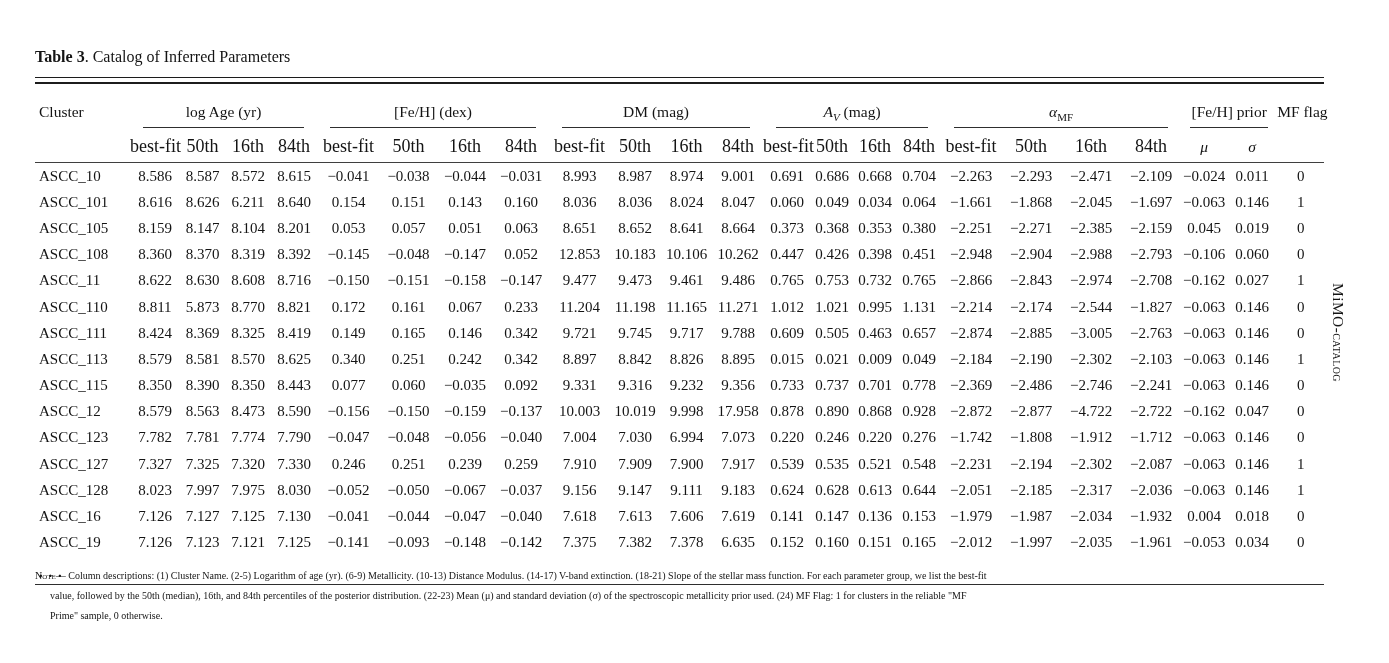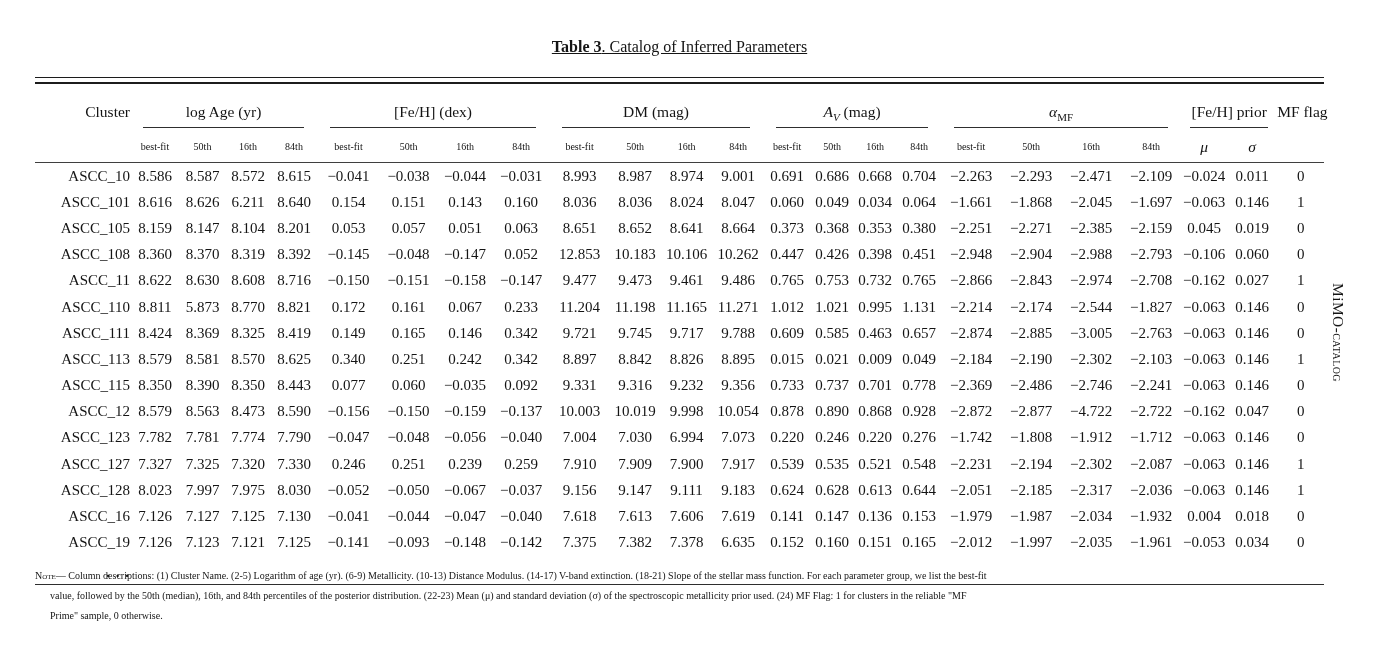--- a/index.html
+++ b/index.html
@@ -1,39 +1,39 @@
 <!DOCTYPE html>
 <html><head>
 <meta charset="utf-8">
 <style>
   html,body{margin:0;padding:0;}
   body{
     width:1389px;height:663px;background:#ffffff;position:relative;
     font-family:"Liberation Serif","DejaVu Serif",serif;color:#141414;
     overflow:hidden;
   }
-  .title{position:absolute;top:38px;left:35px;width:1289px;text-align:center;font-size:16px;text-decoration:underline;}
+  .title{position:absolute;top:48px;left:35px;width:1289px;font-size:16px;}
   .title b{font-weight:bold;}
   .tablewrap{position:absolute;top:77px;left:35px;width:1289px;border-top:1.4px solid #1c1c1c;}
   table{
     border-collapse:collapse;table-layout:fixed;width:1289px;margin-top:4px;
     border-top:2.3px solid #1c1c1c;border-bottom:1.4px solid #2e2e2e;
   }
   th,td{
     font-weight:normal;text-align:center;font-size:15px;padding:0;
     white-space:nowrap;overflow:visible;
   }
-  .cl{text-align:right;padding-left:4px;}
+  .cl{text-align:left;padding-left:4px;}
   tr.ghead th{height:37px;vertical-align:bottom;padding-bottom:10px;position:relative;font-size:15.5px;}
   tr.ghead th.cmid::after{
     content:"";position:absolute;left:13px;right:13px;bottom:3px;height:0;
     border-bottom:1.3px solid #2e2e2e;
   }
   tr.ghead th.cmid2::after{left:9px;right:9px;}
-  tr.sub td{height:31px;vertical-align:middle;border-bottom:1.9px solid #3f3f3f;font-size:10px;}
+  tr.sub td{height:31px;vertical-align:middle;border-bottom:1.9px solid #3f3f3f;font-size:18px;}
   tr.sub td.it{font-style:italic;font-size:15.5px;}
   tbody td{height:26.2px;vertical-align:middle;}
   tr.dots td{height:25px;vertical-align:bottom;padding-bottom:3px;font-weight:bold;letter-spacing:1px;}
   sub{font-size:11px;line-height:0;}
   i{font-style:italic;}
   .note{
     position:absolute;left:35px;top:566px;width:945px;
     font-size:10px;line-height:19.8px;padding-left:15px;text-indent:-15px;
   }
   .sc{font-variant:small-caps;}
@@ -279,21 +279,21 @@
           <td>8.419</td>
           <td>0.149</td>
           <td>0.165</td>
           <td>0.146</td>
           <td>0.342</td>
           <td>9.721</td>
           <td>9.745</td>
           <td>9.717</td>
           <td>9.788</td>
           <td>0.609</td>
-          <td>0.585</td>
+          <td>0.505</td>
           <td>0.463</td>
           <td>0.657</td>
           <td>−2.874</td>
           <td>−2.885</td>
           <td>−3.005</td>
           <td>−2.763</td>
           <td>−0.063</td>
           <td>0.146</td>
           <td>0</td>
         </tr>
@@ -355,21 +355,21 @@
           <td>8.563</td>
           <td>8.473</td>
           <td>8.590</td>
           <td>−0.156</td>
           <td>−0.150</td>
           <td>−0.159</td>
           <td>−0.137</td>
           <td>10.003</td>
           <td>10.019</td>
           <td>9.998</td>
-          <td>10.054</td>
+          <td>17.958</td>
           <td>0.878</td>
           <td>0.890</td>
           <td>0.868</td>
           <td>0.928</td>
           <td>−2.872</td>
           <td>−2.877</td>
           <td>−4.722</td>
           <td>−2.722</td>
           <td>−0.162</td>
           <td>0.047</td>

